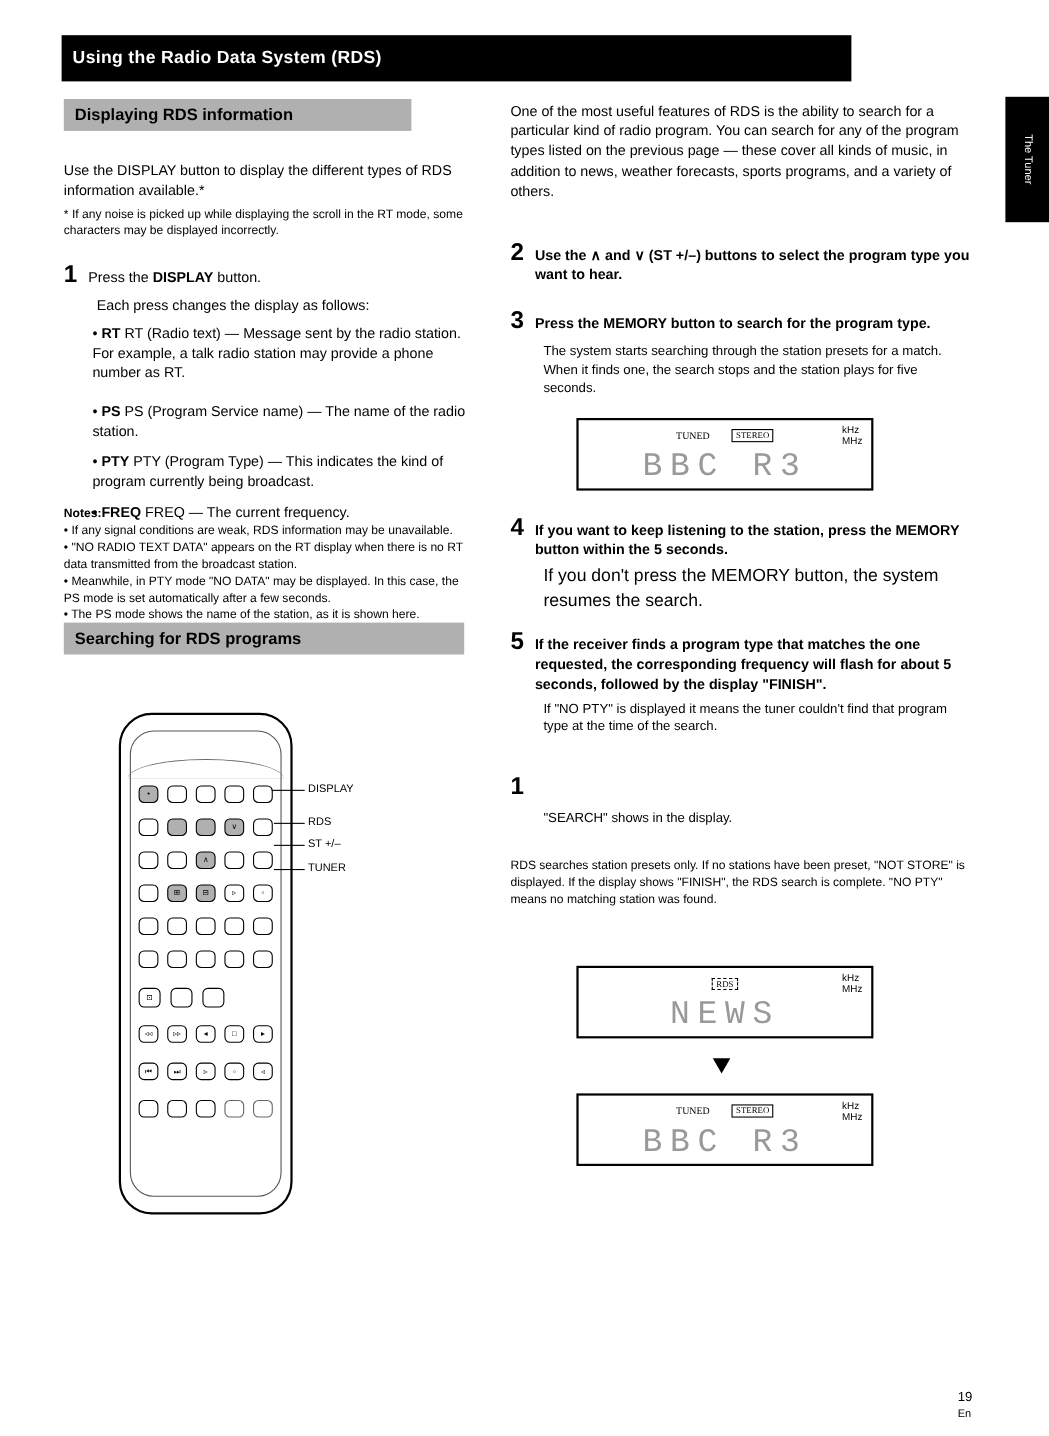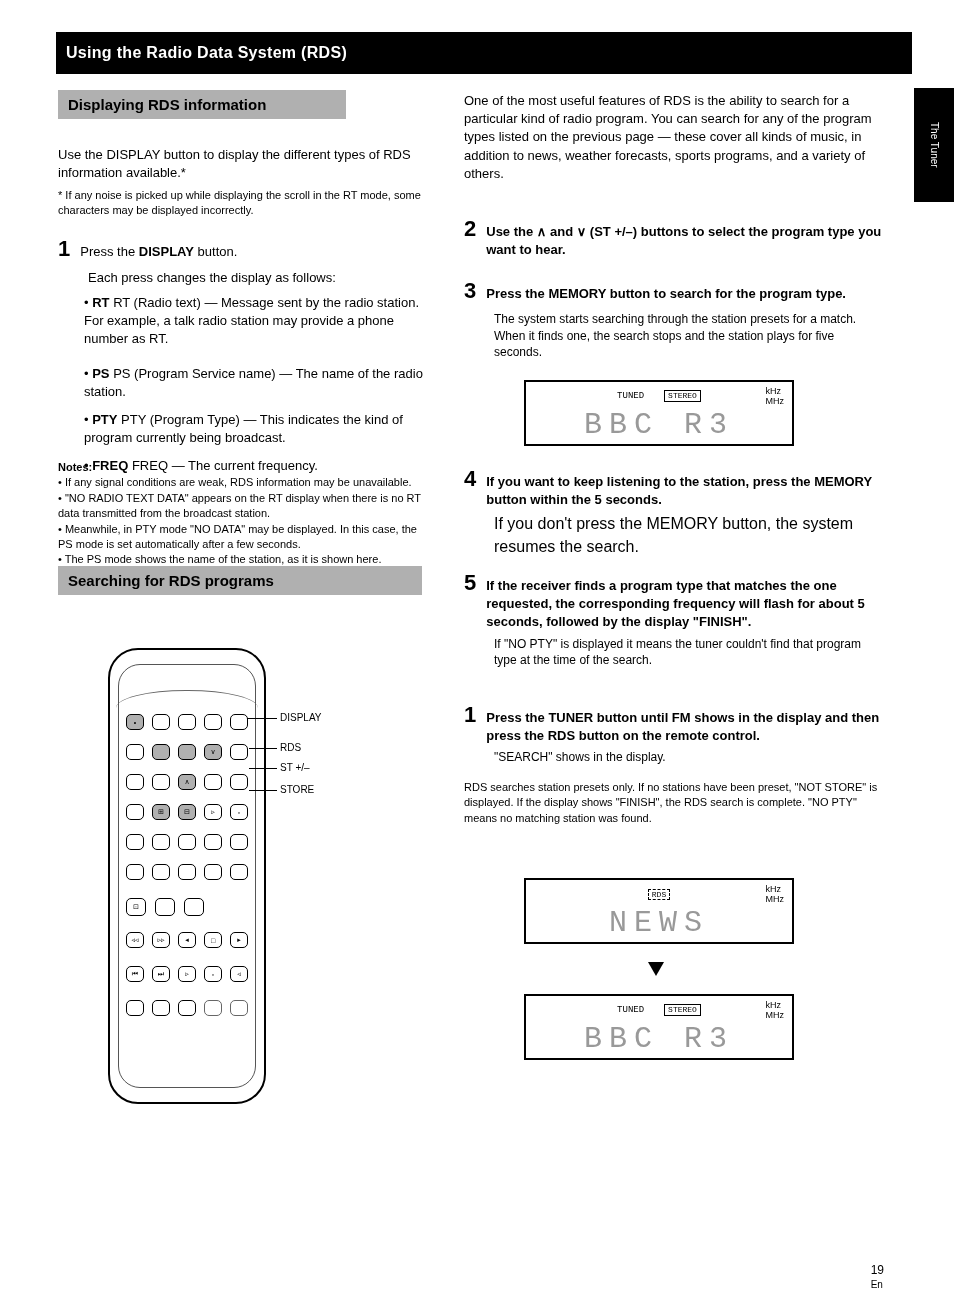--- a/index.html
+++ b/index.html
@@ -8,21 +8,21 @@
     height: 1305px;
     font-family: Arial, Helvetica, sans-serif;
     background: #fff;
     position: relative;
     color: #000;
   }
   .black-banner {
     position: absolute;
     top: 32px;
     left: 56px;
-    width: 856px;
+    width: 718px;
     height: 42px;
     background: #000;
     color: #fff;
     display: flex;
     align-items: center;
     padding-left: 10px;
     font-weight: bold;
     font-size: 16px;
     letter-spacing: 0.3px;
   }
@@ -69,21 +69,21 @@
     position: absolute;
     border: 2px solid #000;
     width: 270px;
     padding: 4px 8px 2px 8px;
   }
   .lcd-top-row {
     display: flex;
     justify-content: center;
     gap: 20px;
     font-size: 9px;
-    font-family: Liberation Mono, monospace;
+    font-family: Liberation Serif, serif;
     align-items: center;
     height: 20px;
   }
   .stereo-box {
     border: 1px solid #000;
     padding: 0 3px;
     font-size: 8px;
     line-height: 10px;
   }
   .lcd-segment {
@@ -182,21 +182,21 @@
 <body>
 
 <div class="black-banner">
   <span>Using the Radio Data System (RDS)</span>
 </div>
 
 <div class="side-tab">
   <span>The Tuner</span>
 </div>
 
-<div class="gray-heading" style="left:58px; top:90px; width:288px;">
+<div class="gray-heading" style="left:58px; top:90px; width:316px;">
   <span>Displaying RDS information</span>
 </div>
 
 <div class="text-block" style="left:58px; top:146px; width:365px;">
   <span>Use the DISPLAY button to display the different types of RDS information available.*</span>
 </div>
 
 <div class="text-block" style="left:58px; top:188px; width:365px; font-size:11px;">
   * <span>If any noise is picked up while displaying the scroll in the RT mode, some characters may be displayed incorrectly.</span>
 </div>
@@ -319,21 +319,21 @@
 <div class="label-line" style="left:247px; top:718px; width:30px;"></div>
 <div class="row-label" style="left:280px; top:712px;">DISPLAY</div>
 
 <div class="label-line" style="left:249px; top:748px; width:28px;"></div>
 <div class="row-label" style="left:280px; top:742px;">RDS</div>
 
 <div class="label-line" style="left:249px; top:768px; width:28px;"></div>
 <div class="row-label" style="left:280px; top:762px;">ST +/–</div>
 
 <div class="label-line" style="left:249px; top:790px; width:28px;"></div>
-<div class="row-label" style="left:280px; top:784px;">STORE</div>
+<div class="row-label" style="left:280px; top:784px;">TUNER</div>
 
 <div class="text-block" style="left:464px; top:92px; width:420px;">
   <span>One of the most useful features of RDS is the ability to search for a particular kind of radio program. You can search for any of the program types listed on the previous page — these cover all kinds of music, in addition to news, weather forecasts, sports programs, and a variety of others.</span>
 </div>
 
 <div class="text-block" style="left:464px; top:214px; width:420px;">
   <div class="step-line">
     <span class="step-num">2</span>
     <span class="step-text bold">
       <span>Use the</span>
@@ -377,21 +377,20 @@
   <div class="step-line">
     <span class="step-num">5</span>
     <span class="step-text bold">If the receiver finds a program type that matches the one requested, the corresponding frequency will flash for about 5 seconds, followed by the display "FINISH".</span>
   </div>
   <div style="margin-left:30px; margin-top:4px; font-size:12px;">If "NO PTY" is displayed it means the tuner couldn't find that program type at the time of the search.</div>
 </div>
 
 <div class="text-block" style="left:464px; top:700px; width:420px;">
   <div class="step-line">
     <span class="step-num">1</span>
-    <span class="step-text bold">Press the TUNER button until FM shows in the display and then press the RDS button on the remote control.</span>
   </div>
   <div style="margin-left:30px; margin-top:4px; font-size:12px;">"SEARCH" shows in the display.</div>
 </div>
 
 <div class="text-block" style="left:464px; top:780px; width:420px; font-size:11px;">
   RDS searches station presets only. If no stations have been preset, "NOT STORE" is displayed. If the display shows "FINISH", the RDS search is complete. "NO PTY" means no matching station was found.
 </div>
 
 <div class="lcd-box" style="left:524px; top:878px;">
   <div class="lcd-top-row">

